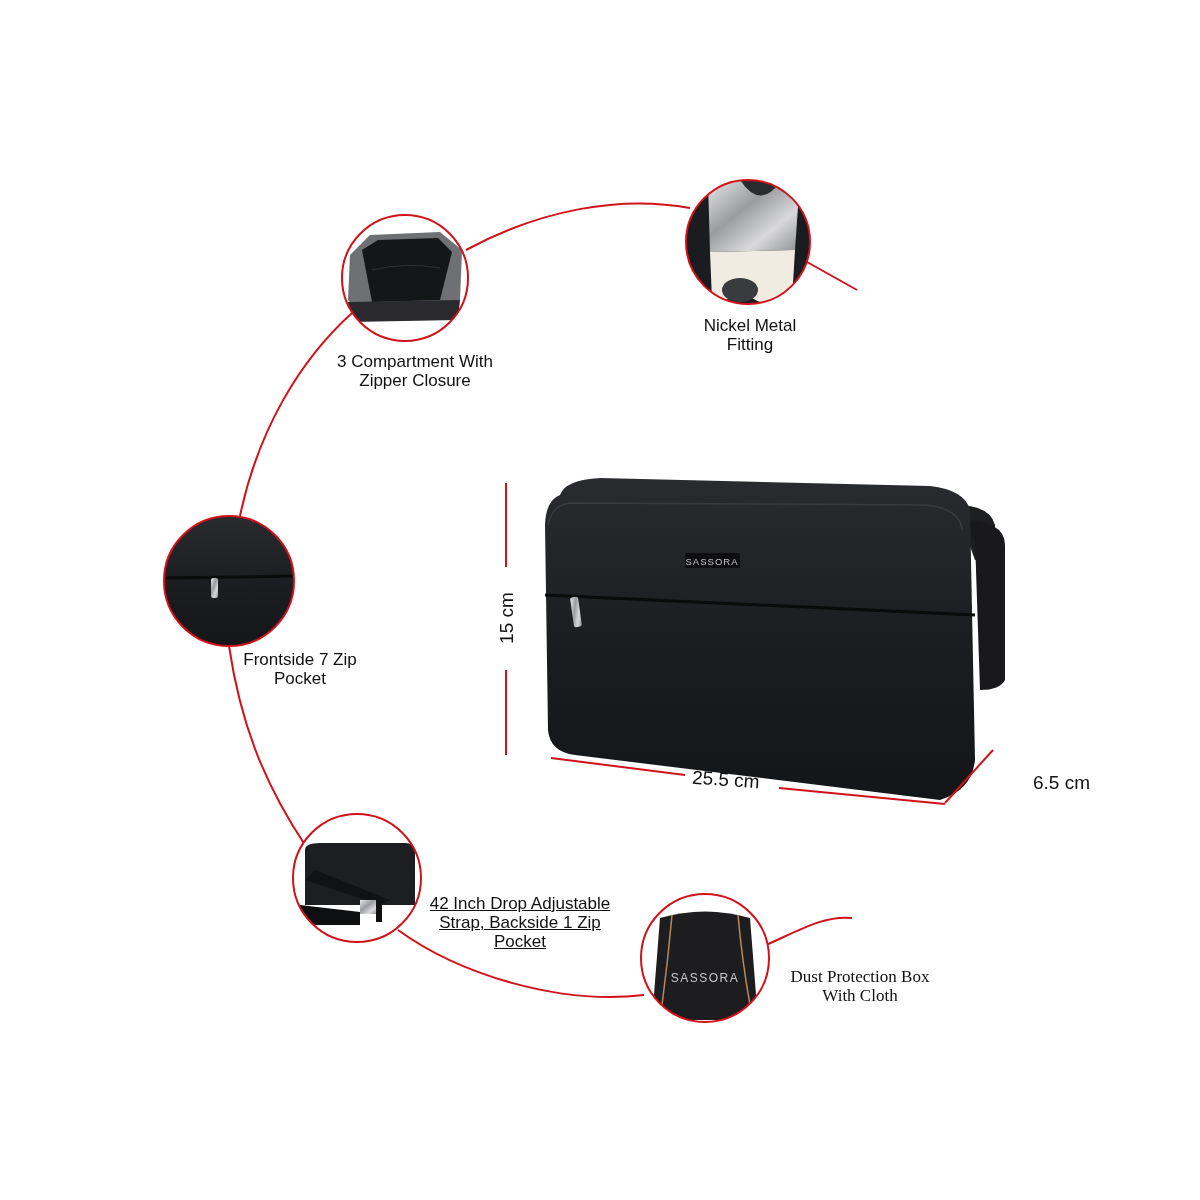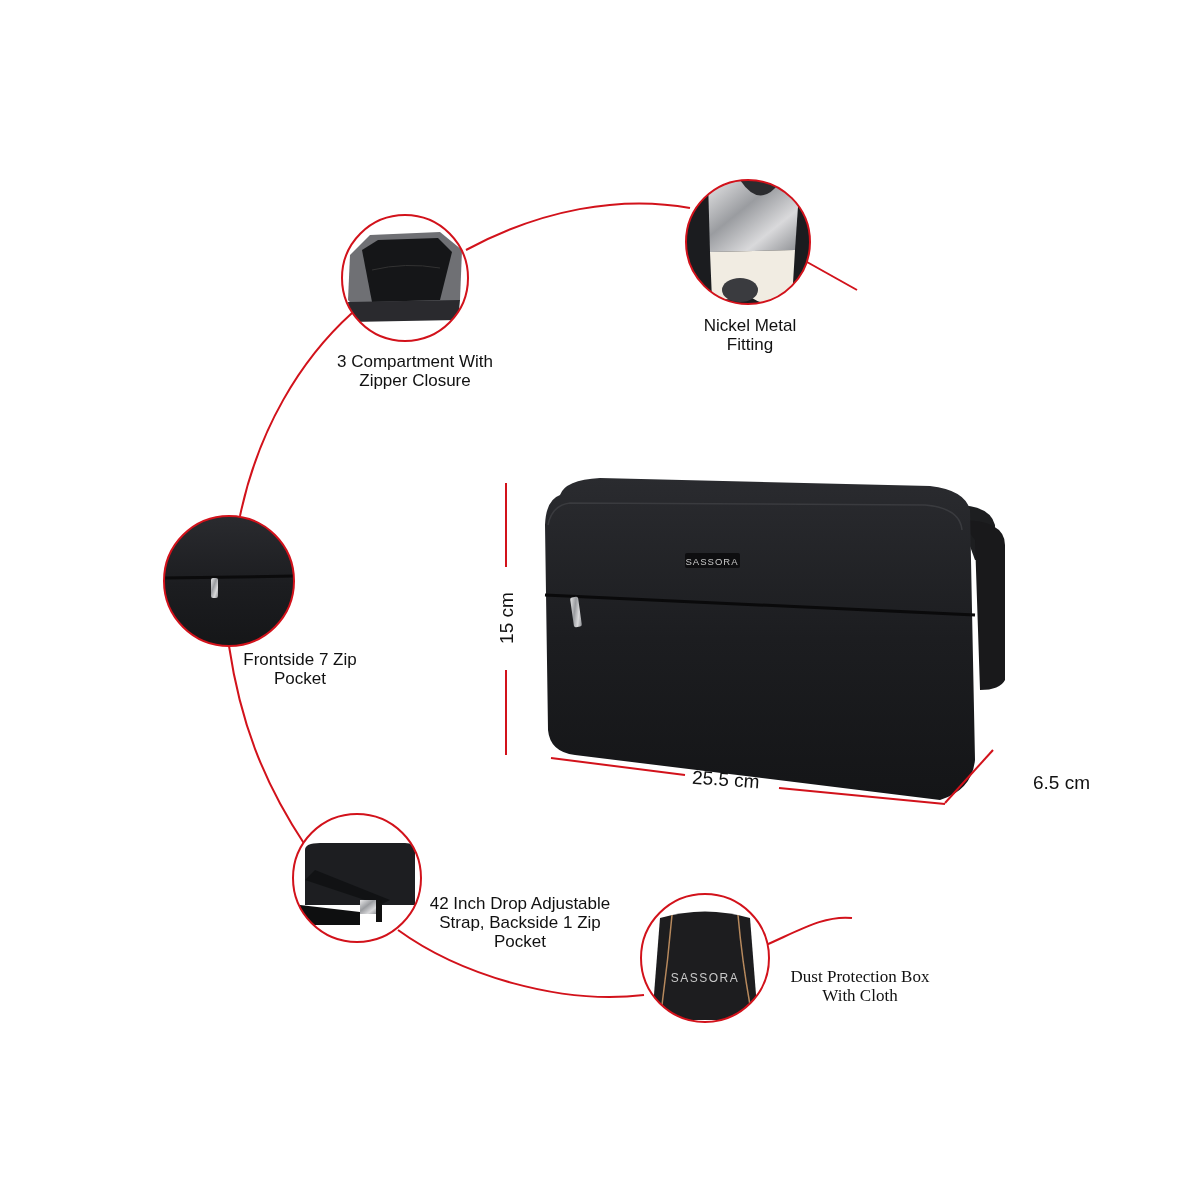--- a/index.html
+++ b/index.html
@@ -126,21 +126,21 @@
     <line x1="945" y1="803" x2="993" y2="750"></line>
   </g>
 </svg>
 
 <div class="label" style="left:305px; top:352px; width:220px;">3 Compartment With
 Zipper Closure</div>
 <div class="label" style="left:660px; top:316px; width:180px;">Nickel Metal
 Fitting</div>
 <div class="label" style="left:210px; top:650px; width:180px;">Frontside 7 Zip
 Pocket</div>
-<div class="label" style="left:410px; top:894px; width:220px;">42 Inch Drop Adjustable
+<div class="label" style="left:410px; top:894px; width:220px;text-decoration:underline;">42 Inch Drop Adjustable
 Strap, Backside 1 Zip
 Pocket</div>
 <div class="label" style="left:760px; top:967px; width:200px;font-family:Liberation Serif, serif;">Dust Protection Box
 With Cloth</div>
 
 <div class="dim dim-vert" style="left:477px; top:607px; width:60px; text-align:center;">15 cm</div>
 <div class="dim" style="left:692px; top:769px; transform:rotate(4deg);">25.5 cm</div>
 <div class="dim" style="left:1010px; top:772px;margin-left:23px;">6.5 cm</div>
 
 </body></html>

